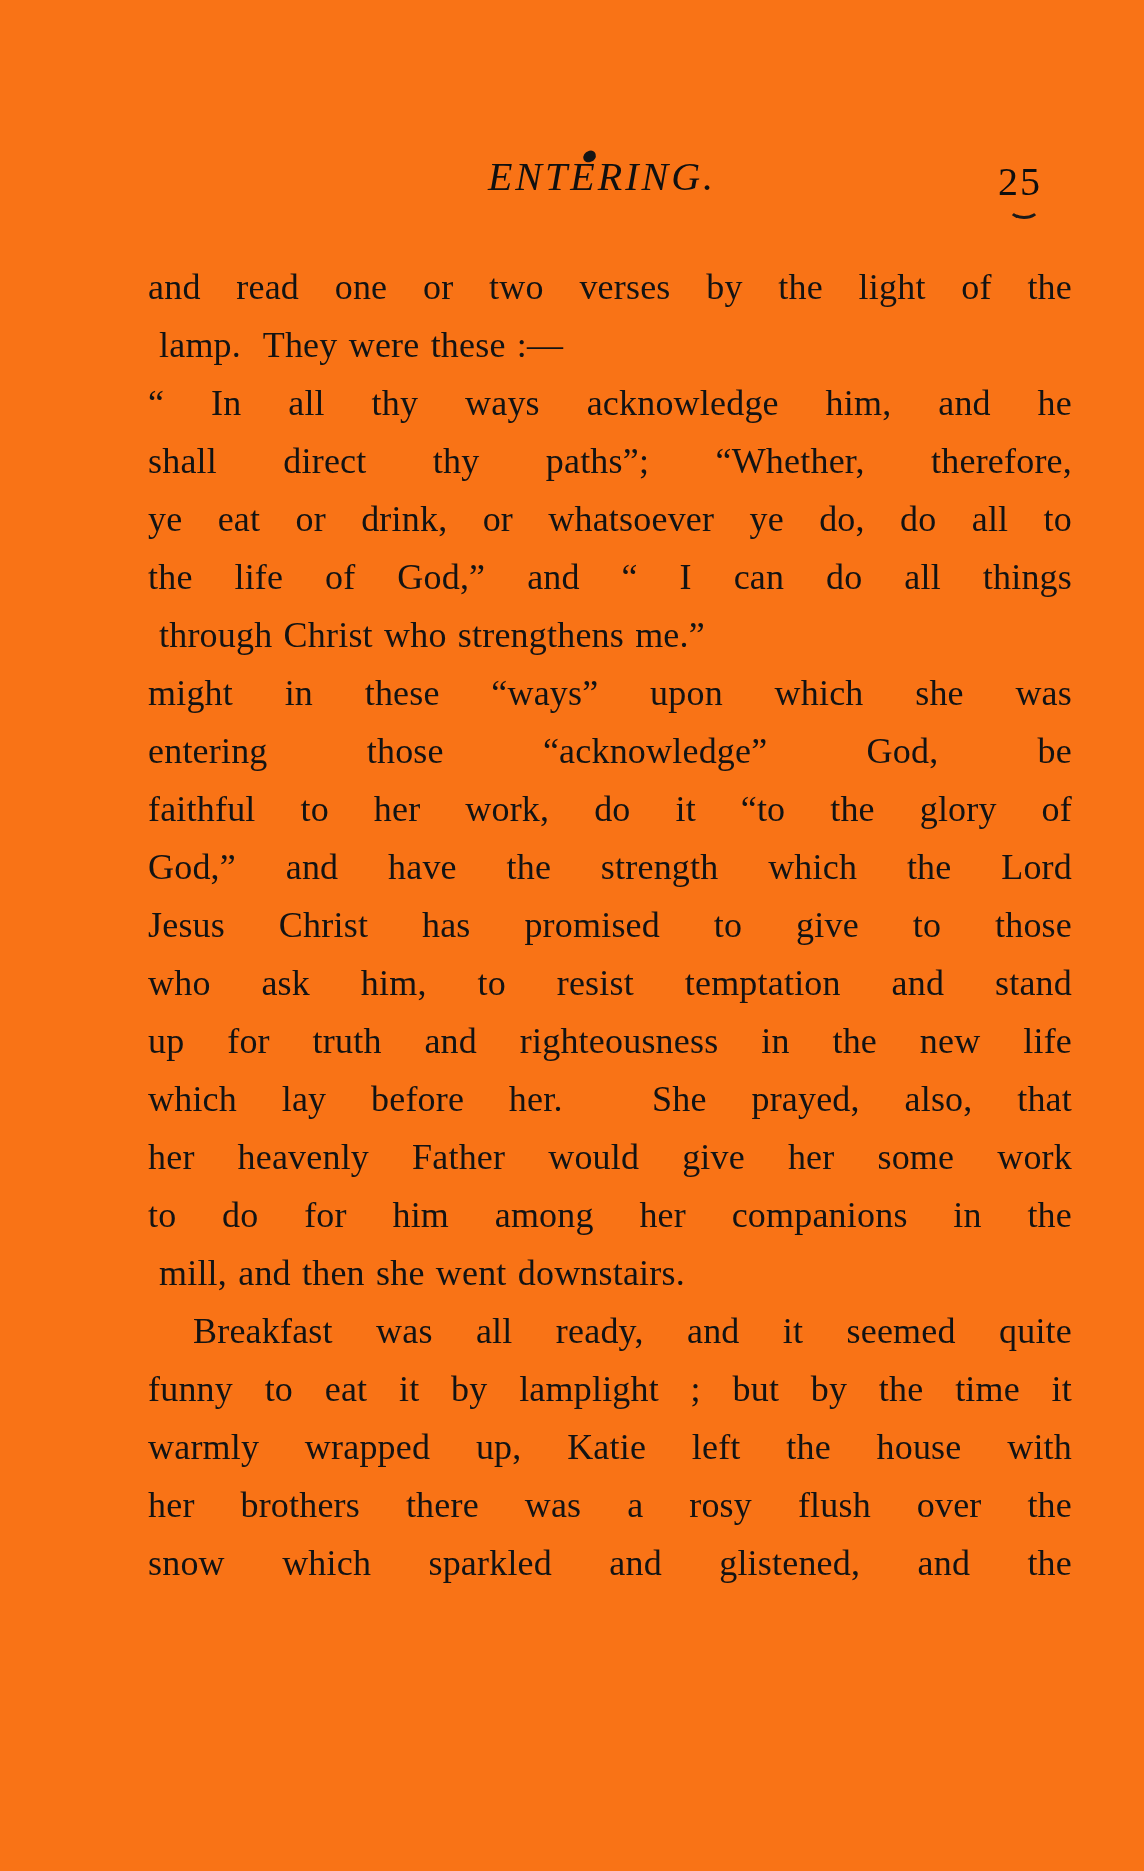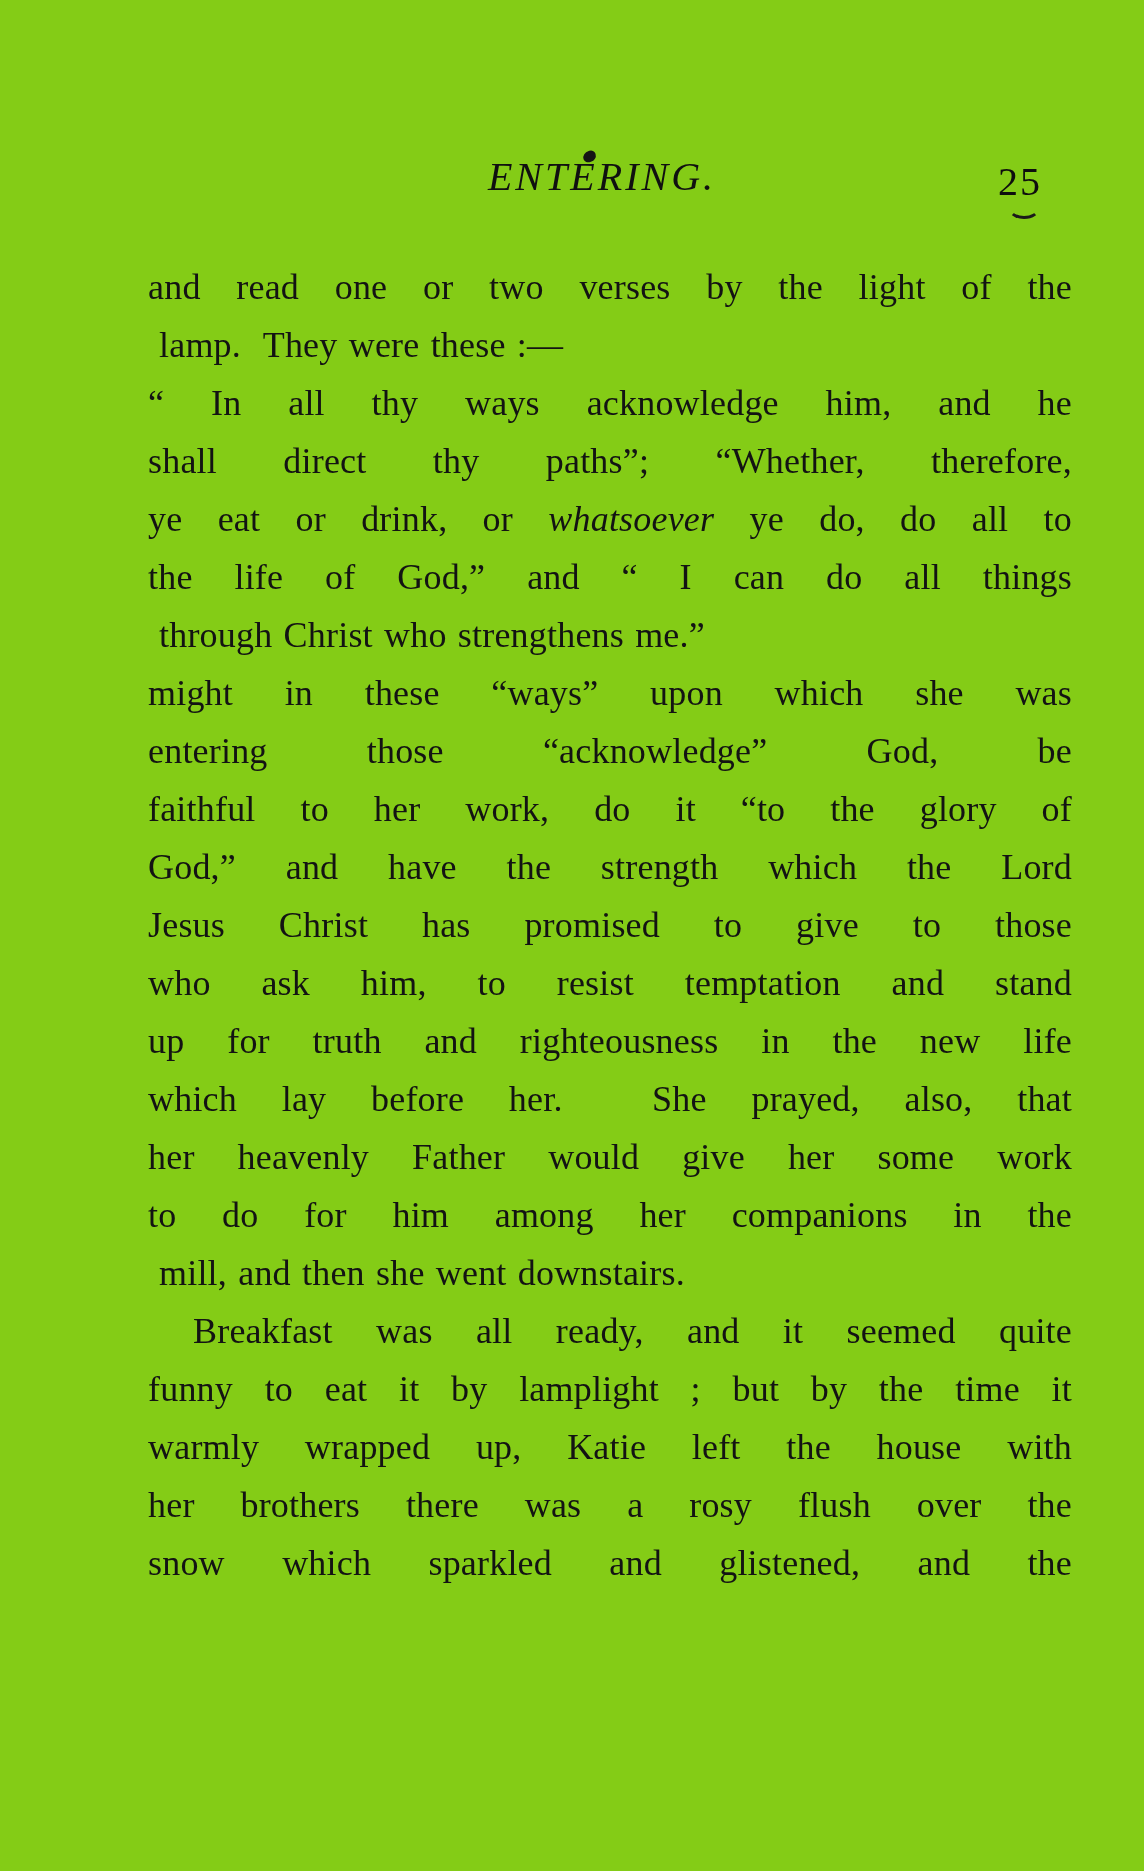--- a/index.html
+++ b/index.html
@@ -8,21 +8,21 @@
     height: 1871px;
     background: #ffffff;
     position: relative;
     font-family: "Liberation Serif", serif;
     color: #131313;
     overflow: hidden;
   }
   .page {
     position: absolute;
     inset: 0;
-    background: #84cc16;
+    background: #f97316;
   }
   .header-title {
     position: absolute;
     top: 153px;
     left: 140px;
     width: 924px;
     text-align: center;
     font-style: italic;
     font-size: 40px;
     font-weight: 400;
@@ -48,21 +48,21 @@
     letter-spacing: 0.2px;
     word-spacing: 2px;
   }
   .line {
     text-align: justify;
     text-align-last: justify;
     min-height: 58px;
   }
   .line.no-just { text-align-last: left; margin-left: 11px; }
   .line.indent  { text-indent: 45px; }
-  .italic { font-style: italic; }
+  .italic { }
   
   .ink-dot {
     position: absolute;
     top: 151px;
     left: 583px;
     width: 13px;
     height: 11px;
     background: #151515;
     border-radius: 60% 40% 55% 45%;
     transform: rotate(-18deg);

